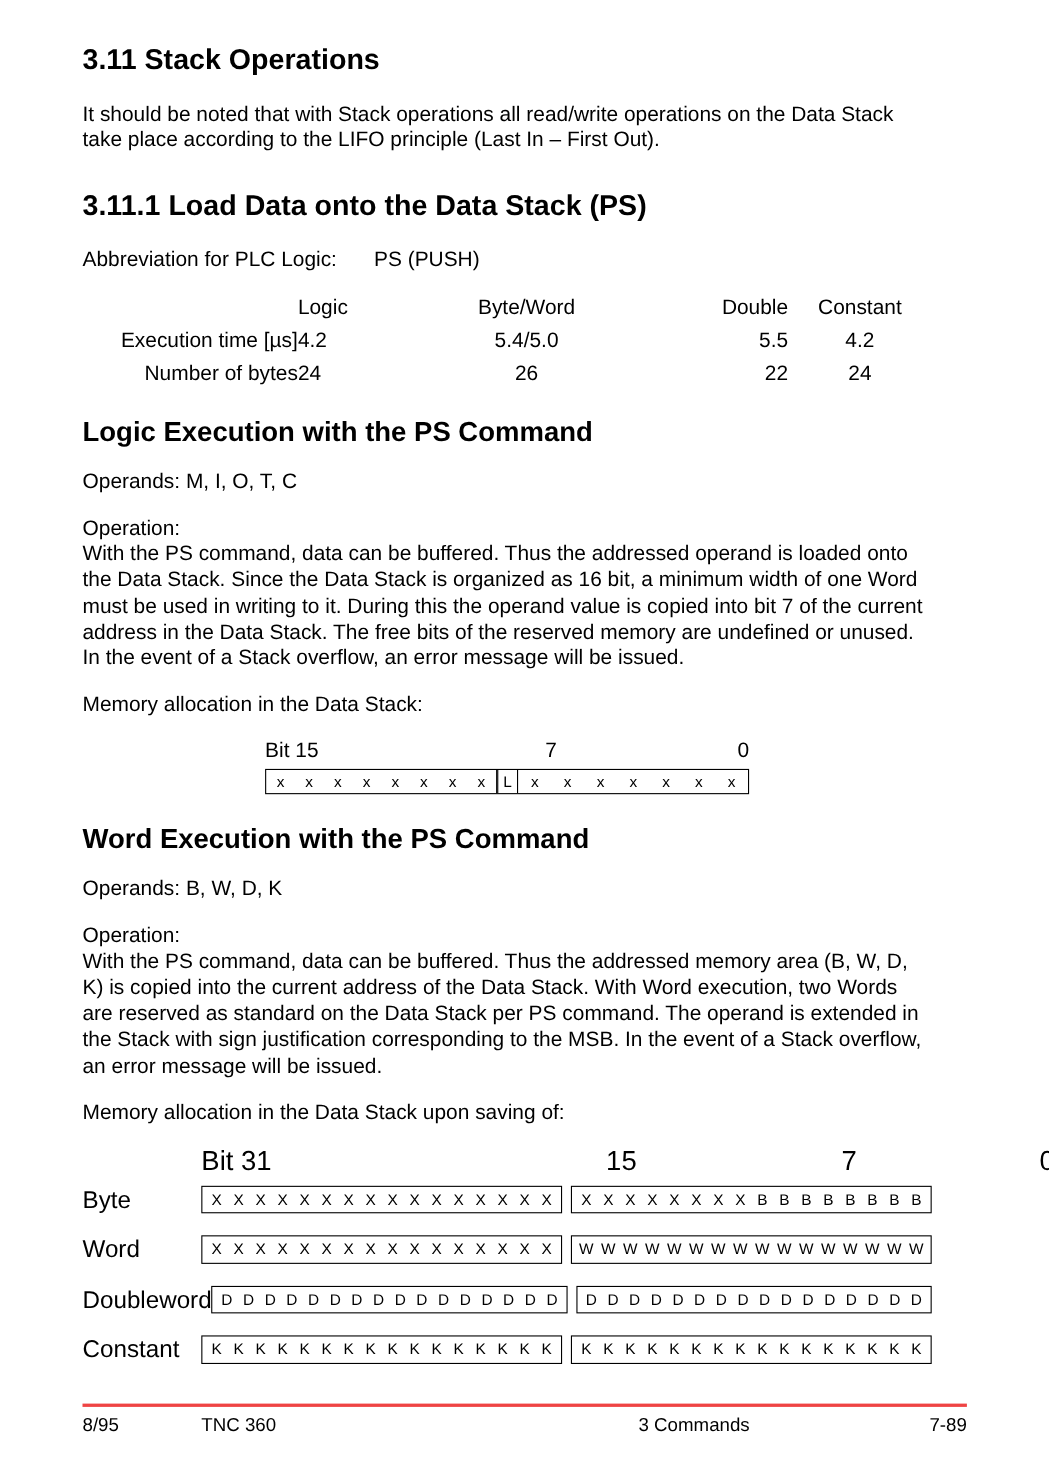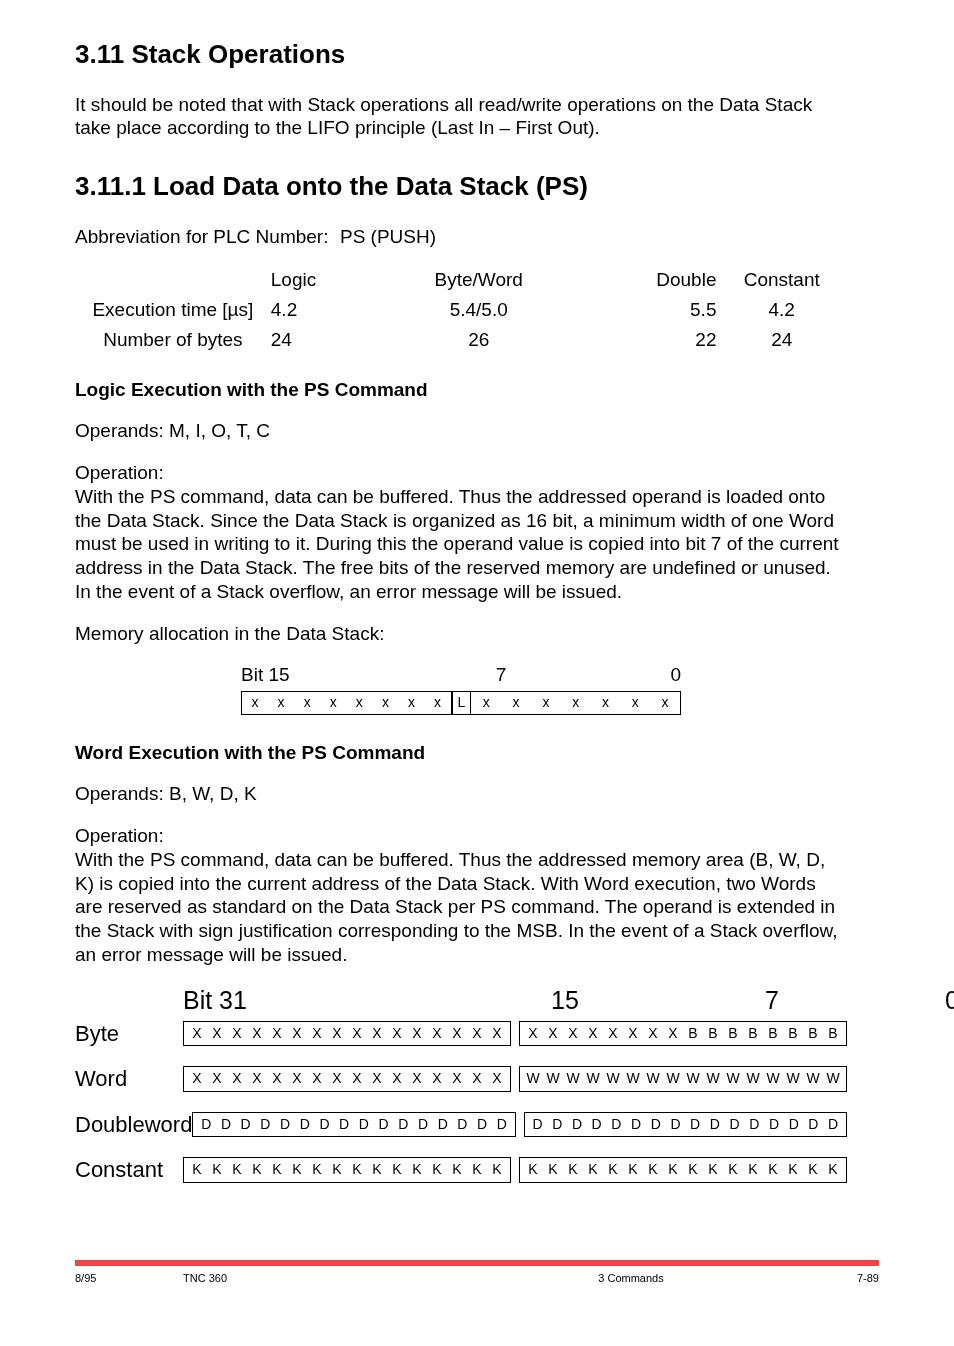--- a/index.html
+++ b/index.html
@@ -1,25 +1,25 @@
 <!DOCTYPE html>
 <html><head>
 <meta charset="utf-8">
 <style>
 html,body{margin:0;padding:0}
 body{width:954px;height:1346px;background:#fff;font-family:Helvetica,Arial,sans-serif;color:#000;position:relative;font-size:19px;line-height:1.25}
 .page{padding:38px 107px 0 75px}
 h2{font-size:26px;font-weight:bold;margin:0 0 22px 0}
 h2.sub{margin:30px 0 22px 0}
-h3{font-size:19px;font-weight:bold;margin:26px 0 18px 0}
+h3{font-size:25px;font-weight:bold;margin:26px 0 18px 0}
 p{margin:0 0 18px 0}
 .abbrev{display:flex;margin-bottom:20px}
 .abbrev .lbl{width:265px}
 .tbl{display:flex;margin-bottom:6px}
-.tbl .c0{width:210px;text-align:center}
+.tbl .c0{width:210px;text-align:right}
 .tbl .c1{width:138px;}
 .tbl .c2{width:170px;text-align:center}
 .tbl .c3{width:170px;text-align:right}
 .tbl .c4{width:140px;text-align:center}
 .memfig{margin:8px auto 0 auto;width:440px}
 .memlabels{display:flex}
 .memlabels span:nth-child(1){flex:0 0 60px}
 .memlabels span:nth-child(2){flex:1;text-align:center;padding-left:50px}
 .memlabels span:nth-child(3){flex:0 0 30px;text-align:right}
 .membits{display:flex;border:1px solid #000;margin-top:4px}
@@ -33,37 +33,37 @@
 .widelabels span:nth-child(1){flex:0 0 368px}
 .widelabels span:nth-child(2){flex:0 0 214px}
 .widelabels span:nth-child(3){flex:0 0 174px;text-align:left}
 .widelabels span:nth-child(4){flex:0 0 20px;text-align:right}
 .widerow{display:flex;align-items:center;margin-bottom:18px}
 .widerow .lab{flex:0 0 108px;font-size:22px}
 .widerow .box{flex:1;display:flex}
 .widerow .seg{flex:1;border:1px solid #000;display:flex;letter-spacing:0;font-size:14px;padding:3px 3px;white-space:nowrap}
 .widerow .seg.first{margin-right:8px}
 .widerow .seg span{flex:1;text-align:center}
-.footer{position:absolute;left:75px;right:75px;bottom:60px;border-top:6px solid #ef4444;padding-top:6px;display:flex;font-size:11px}
+.footer{position:absolute;left:75px;right:75px;bottom:40px;border-top:3px solid #ef4444;padding-top:6px;display:flex;font-size:17px}
 .footer .f0{flex:0 0 108px}
 .footer .f1{flex:0 0 260px}
 .footer .f2{flex:1;text-align:center}
 .footer .f3{flex:0 0 60px;text-align:right;font-weight:normal}
 </style>
 </head>
 <body>
 
 <div class="page">
   <h2>3.11  Stack Operations</h2>
   <p>It should be noted that with Stack operations all read/write operations on the Data Stack take place according to the LIFO principle (Last In – First Out).</p>
 
   <h2 class="sub">3.11.1  Load Data onto the Data Stack   (PS)</h2>
 
   <div class="abbrev">
-    <span class="lbl">Abbreviation for PLC Number:</span>
+    <span class="lbl">Abbreviation for PLC Logic:</span>
     <span>PS   (PUSH)</span>
   </div>
 
   <div class="tbl">
     <span class="c0"></span>
     <span class="c1">Logic</span>
     <span class="c2">Byte/Word</span>
     <span class="c3">Double</span>
     <span class="c4">Constant</span>
   </div>
@@ -113,20 +113,21 @@
           <span class="cell">x</span>
           <span class="cell">x</span>
           <span class="cell">x</span>
         </div>
       </div>
   </div>
 
   <h3>Word Execution with the PS Command</h3>
   <p>Operands: B, W, D, K</p>
   <p><span>Operation:</span><br><span>With the PS command, data can be buffered. Thus the addressed memory area (B, W, D, K) is copied into the current address of the Data Stack. With Word execution, two Words are reserved as standard on the Data Stack per PS command. The operand is extended in the Stack with sign justification corresponding to the MSB. In the event of a Stack overflow, an error message will be issued.</span></p>
+  <p>Memory allocation in the Data Stack upon saving of:</p>
 
   <div class="widefig">
     <div class="widelabels">
       <span>Bit 31</span>
       <span>15</span>
       <span>7</span>
       <span>0</span>
     </div>
     <div id="widerows">
         <div class="widerow">

